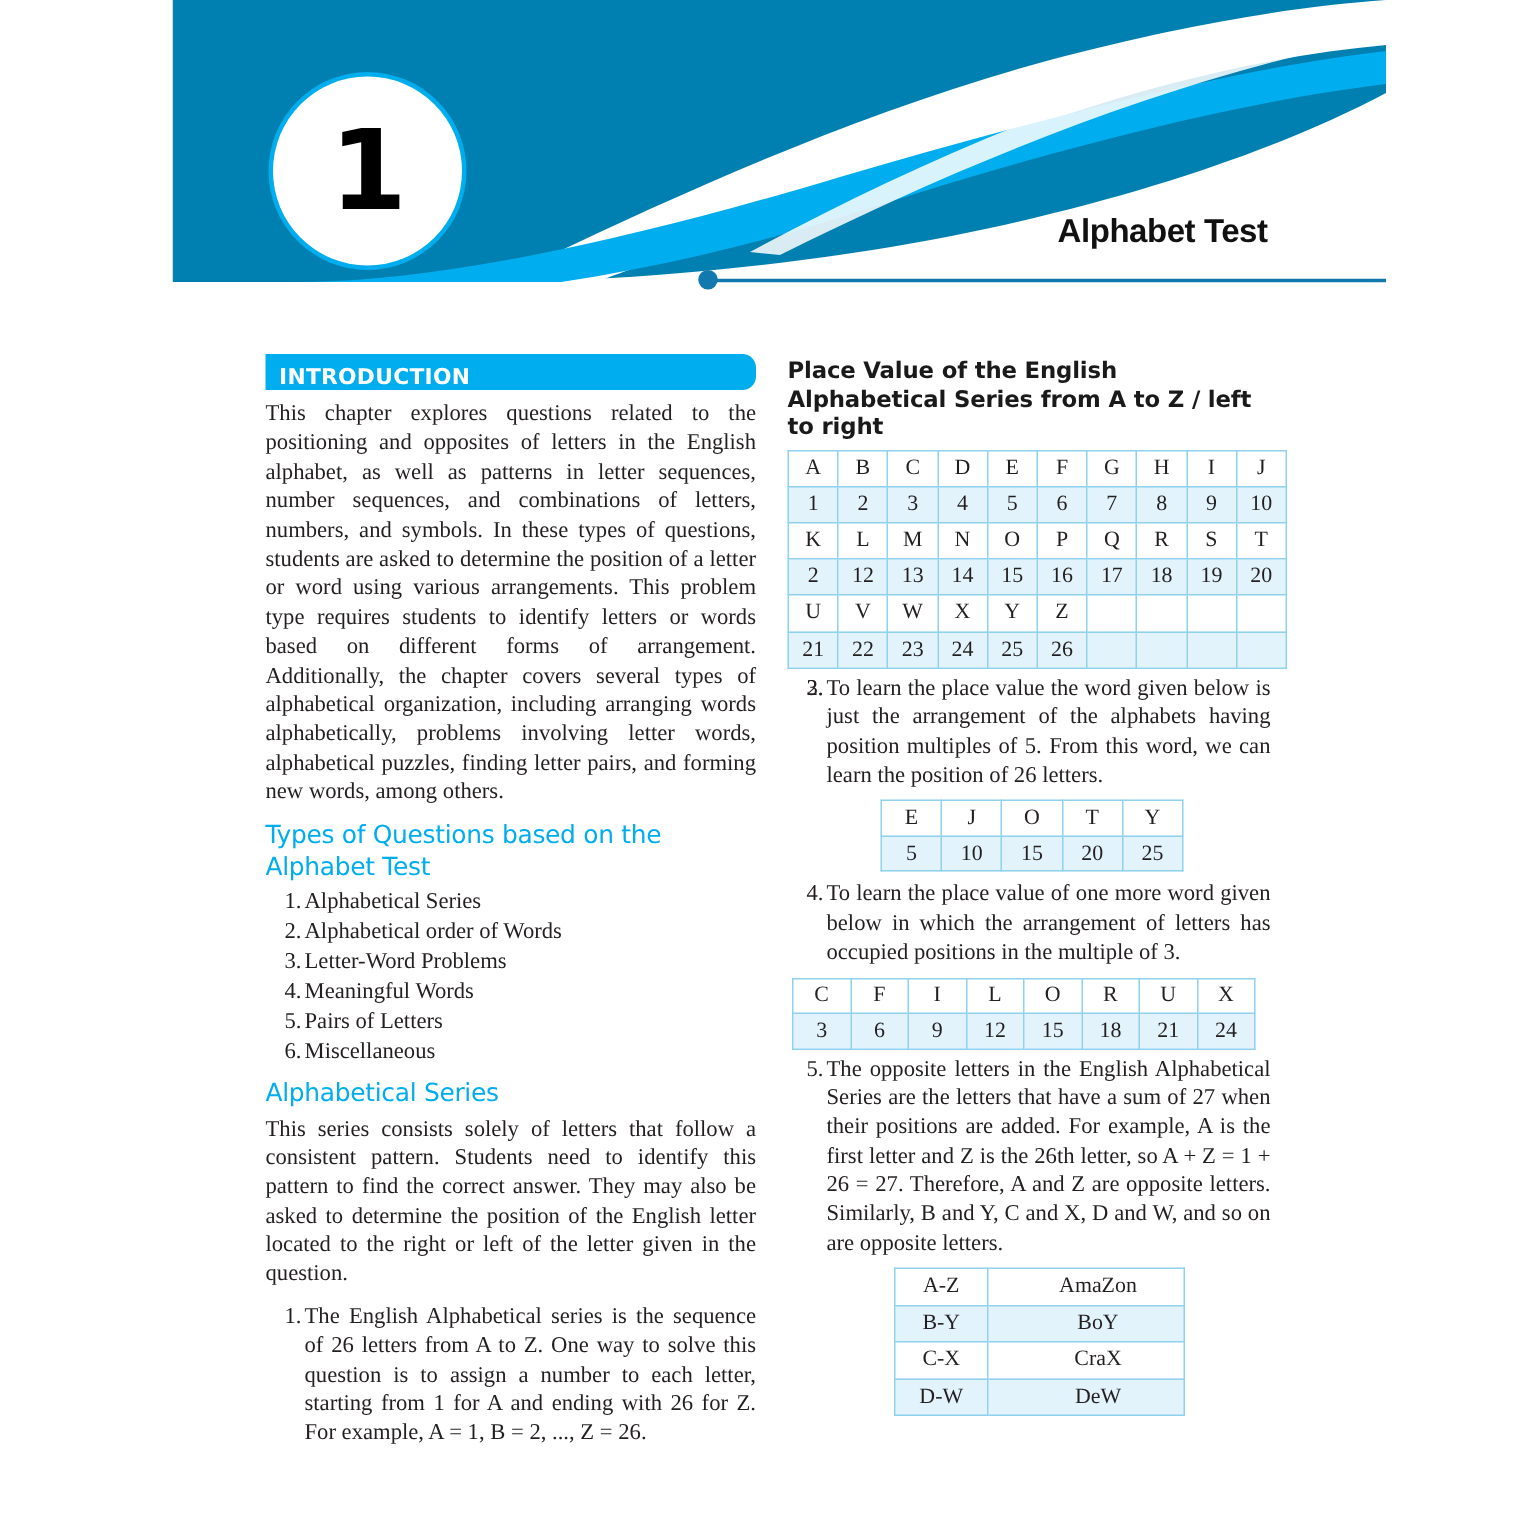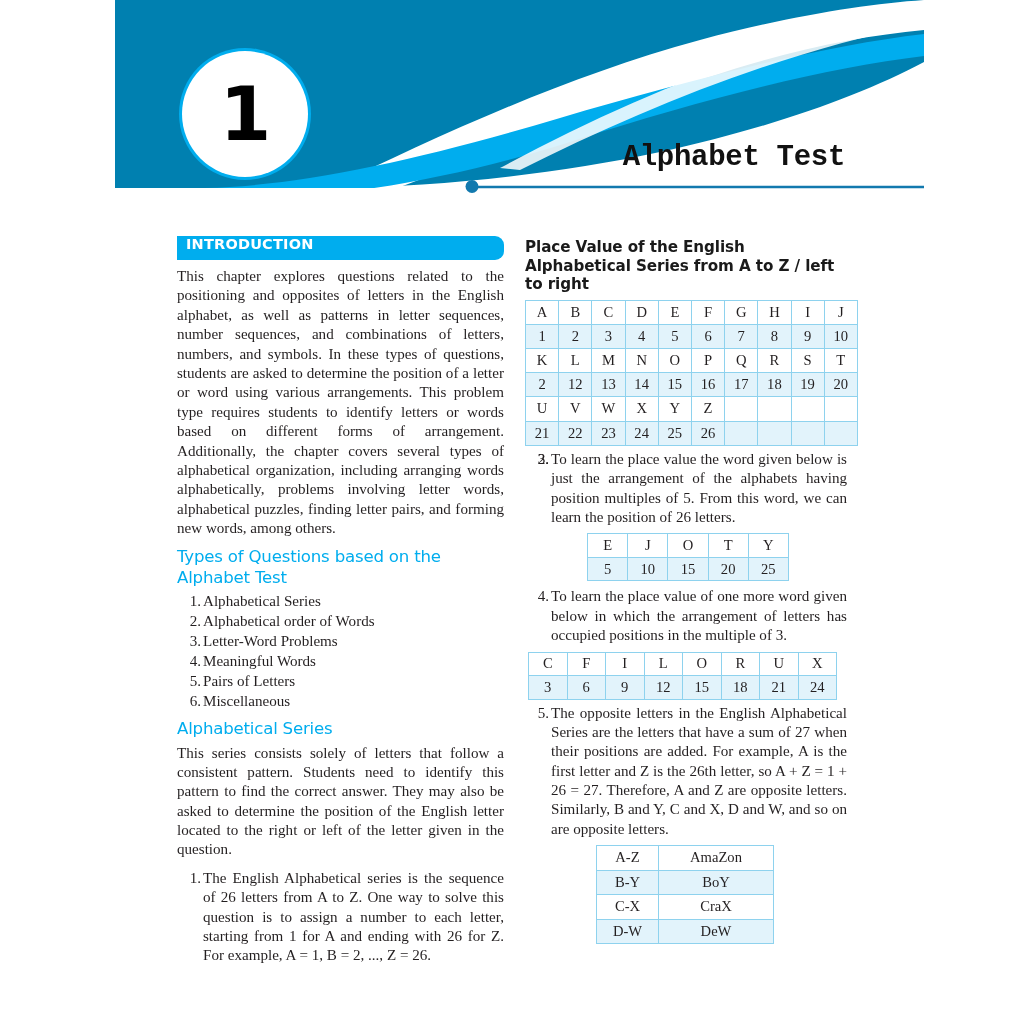--- a/index.html
+++ b/index.html
@@ -40,23 +40,23 @@
     color: #000000;
     line-height: 1;
     letter-spacing: -1px;
     z-index: 5;
   }
 
   #chapter-title {
     position: absolute;
     right: 179px;
     top: 143px;
-    font-family: Liberation Mono, monospace;
-    font-weight: bold;
-    font-size: 29px;
+    font-family: Liberation Sans, sans-serif;
+    font-weight: bold;
+    font-size: 22px;
     color: #111111;
     letter-spacing: -0.3px;
     line-height: 1;
     z-index: 5;
     white-space: nowrap;
   }
 
   
   #col-left {
     position: absolute;
@@ -71,21 +71,21 @@
     width: 322px;
   }
 
   
   .section-banner {
     background: #00ADEE;
     border-top-right-radius: 9px;
     border-bottom-right-radius: 9px;
     height: 24px;
     display: flex;
-    align-items: flex-start;
+    align-items: flex-end;
     padding-left: 9px;
     margin-bottom: 7px;
   }
   .section-banner span {
     font-family: "DejaVu Sans", sans-serif;
     font-weight: bold;
     font-size: 14.5px;
     color: #ffffff;
     letter-spacing: 0.2px;
   }
@@ -187,21 +187,21 @@
   #multiples5-table td { height: 22.5px; width: 39.2px; }
 
   
   #multiples3-table { width: 300px; margin: 6px 0 4px 3px; }
   #multiples3-table td { height: 22.5px; width: 37.5px; }
 
   
   #opposite-table { width: 175px; margin: 6px 0 0 71px; }
   #opposite-table td { height: 23.5px; }
   #opposite-table td.pair { width: 61px; }
-  #opposite-table td.word { width: 114px; }
+  #opposite-table td.word { width: 114px; padding-left: 16px; }
 </style>
 </head>
 <body>
 
 <div id="header-banner">
   <svg width="1024" height="200" viewBox="0 0 1024 200" xmlns="http://www.w3.org/2000/svg">
     <defs>
       <clipPath id="bannerClip">
         <rect x="115" y="0" width="809" height="188"></rect>
       </clipPath>

